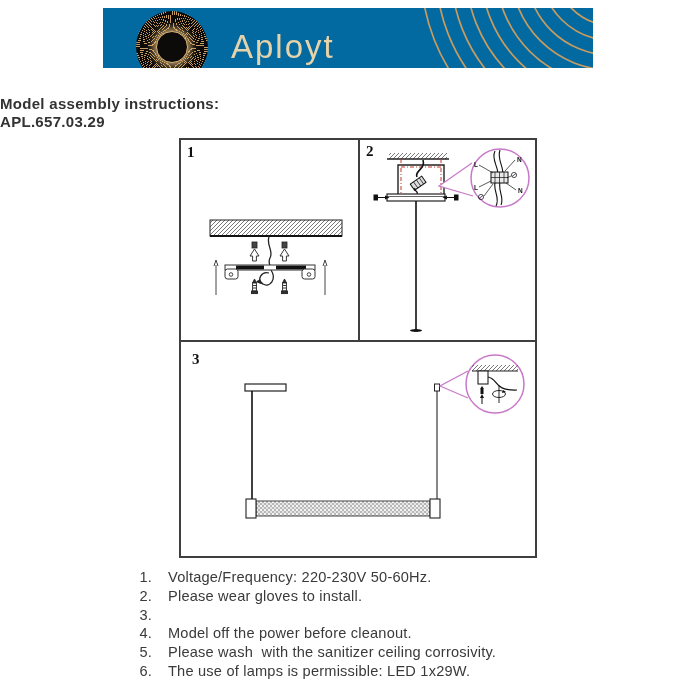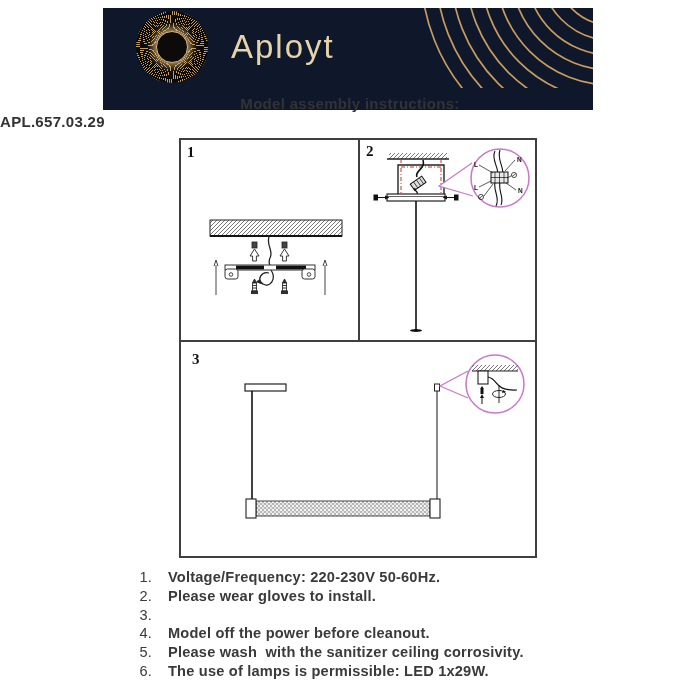--- a/index.html
+++ b/index.html
@@ -1,52 +1,52 @@
 <!DOCTYPE html>
 <html><head>
 <meta charset="utf-8">
 <style>
   html,body{margin:0;padding:0;}
   body{width:700px;height:700px;background:#ffffff;position:relative;
        font-family:"Liberation Sans",sans-serif;overflow:hidden;}
 
   
-  .banner{position:absolute;left:103px;top:8px;width:490px;height:102px;
-          background:#0f172a;overflow:hidden;}
+  .banner{position:absolute;left:103px;top:8px;width:490px;height:60px;
+          background:#0369a1;overflow:hidden;}
   .sunburst{position:absolute;left:33px;top:3px;width:72px;height:72px;border-radius:50%;
             background:repeating-conic-gradient(from 0deg,#c69c60 0deg 0.9deg,#0d0b09 0.9deg 3.6deg);}
   .sunburst::after{content:'';position:absolute;inset:20px;border-radius:50%;
             background:#0d0b09;border:1px solid #d9b377;
             box-shadow:0 0 7px 3px rgba(214,178,116,.85);}
   .wordmark{position:absolute;left:128px;top:22px;font-size:33px;font-weight:300;
             letter-spacing:2px;color:#e6d3a9;line-height:1;}
   .rays{position:absolute;right:0;top:0;}
 
   
-  .title1{position:absolute;left:0;top:95px;width:700px;text-align:center;
+  .title1{position:absolute;left:0;top:95px;width:700px;text-align:left;
           font-size:15px;font-weight:600;color:#333;letter-spacing:.3px;}
   .title2{position:absolute;left:0;top:113px;width:700px;text-align:left;
           font-size:15px;font-weight:600;color:#333;letter-spacing:.3px;}
 
   
   .diagram{position:absolute;left:179px;top:138px;width:358px;height:420px;
            border:2px solid #3f3f3f;box-sizing:border-box;background:#fff;}
   .div-v{position:absolute;left:177px;top:0;width:2px;height:200px;background:#3f3f3f;}
   .div-h{position:absolute;left:0;top:200px;width:354px;height:2px;background:#3f3f3f;}
   .pnum{position:absolute;font-family:"Liberation Serif",serif;font-weight:bold;
         font-size:15px;color:#111;line-height:1;}
   .p1{position:absolute;left:0;top:0;}
   .p2{position:absolute;left:179px;top:0;}
   .p3{position:absolute;left:0;top:202px;}
 
   
   .ilist{position:absolute;left:126px;top:568px;width:460px;}
   .irow{display:flex;font-size:14.6px;line-height:18.8px;color:#3a3a3a;letter-spacing:.2px;}
   .inum{flex:none;width:26px;text-align:right;}
-  .itext{margin-left:16px;white-space:pre;font-weight:bold;}
+  .itext{margin-left:16px;white-space:pre;}
 </style>
 </head>
 <body>
 
 <div class="banner">
   <div class="sunburst"></div>
   <div class="wordmark">Aployt</div>
   <svg class="rays" width="210" height="80" viewBox="0 0 210 80">
     <g fill="none" stroke="#c69c60" stroke-width="1.7">
       <circle cx="228" cy="-38" r="40"></circle>

